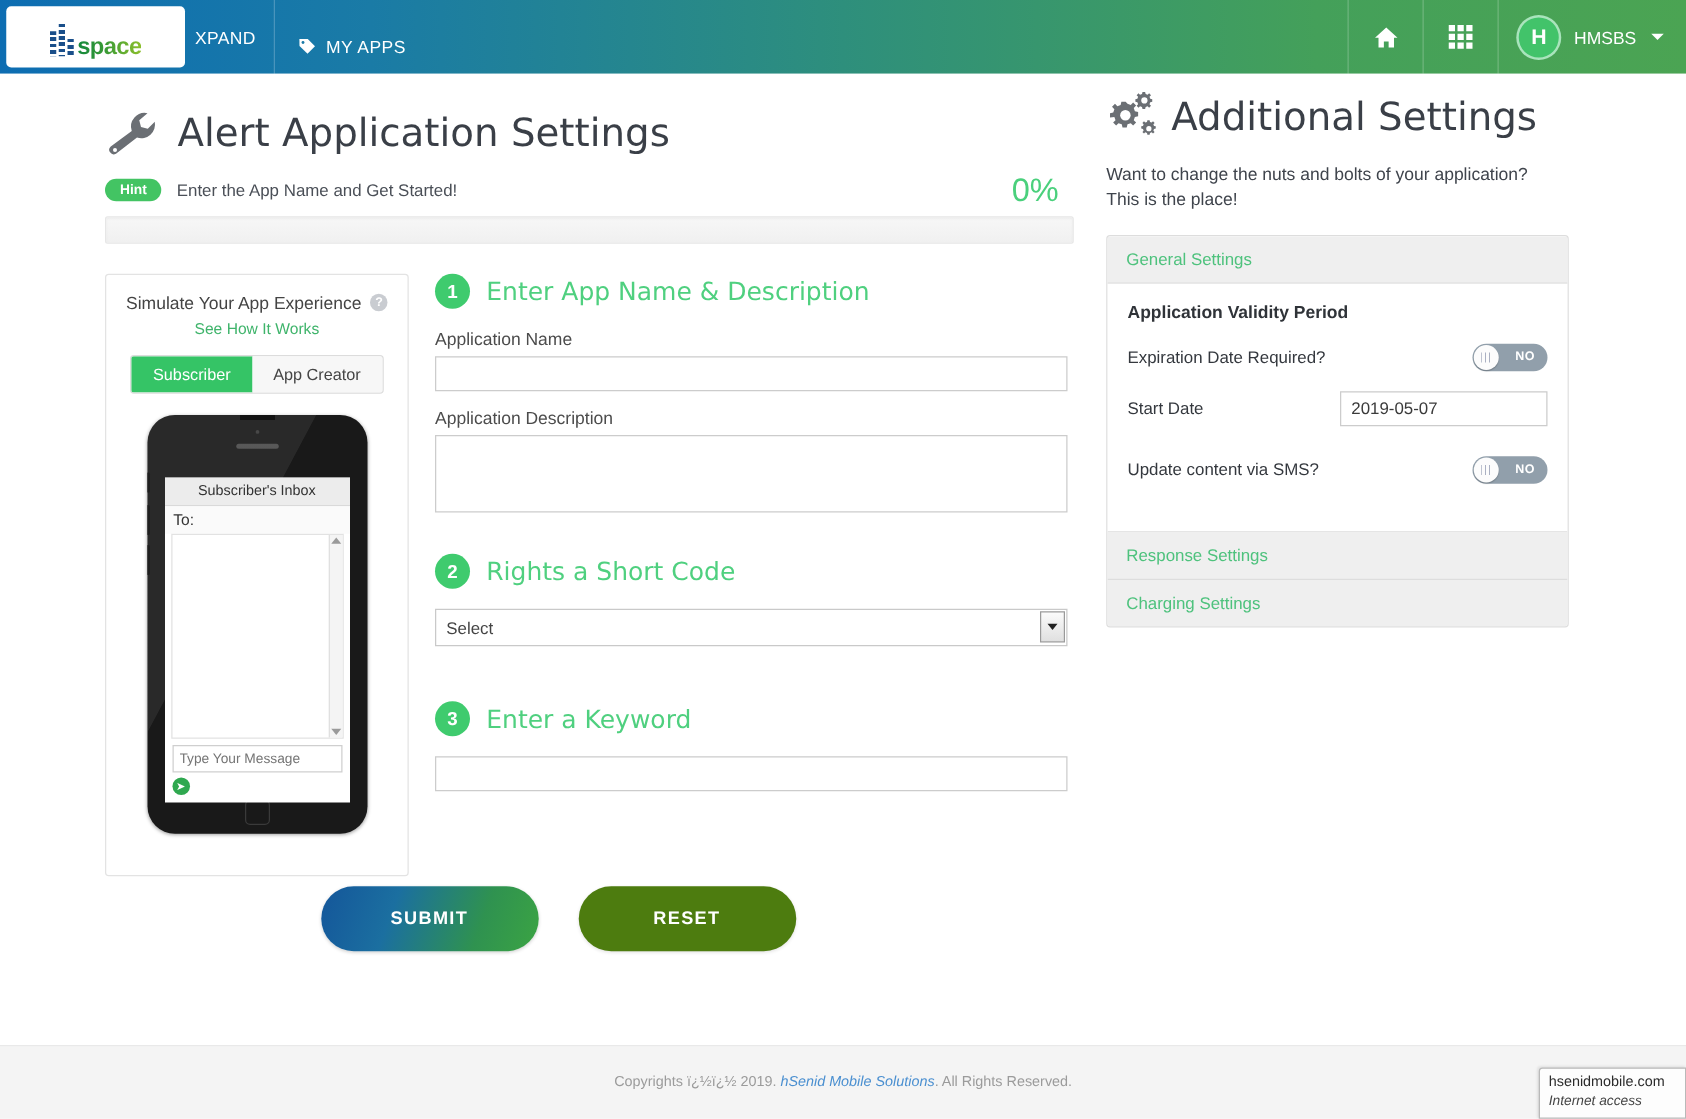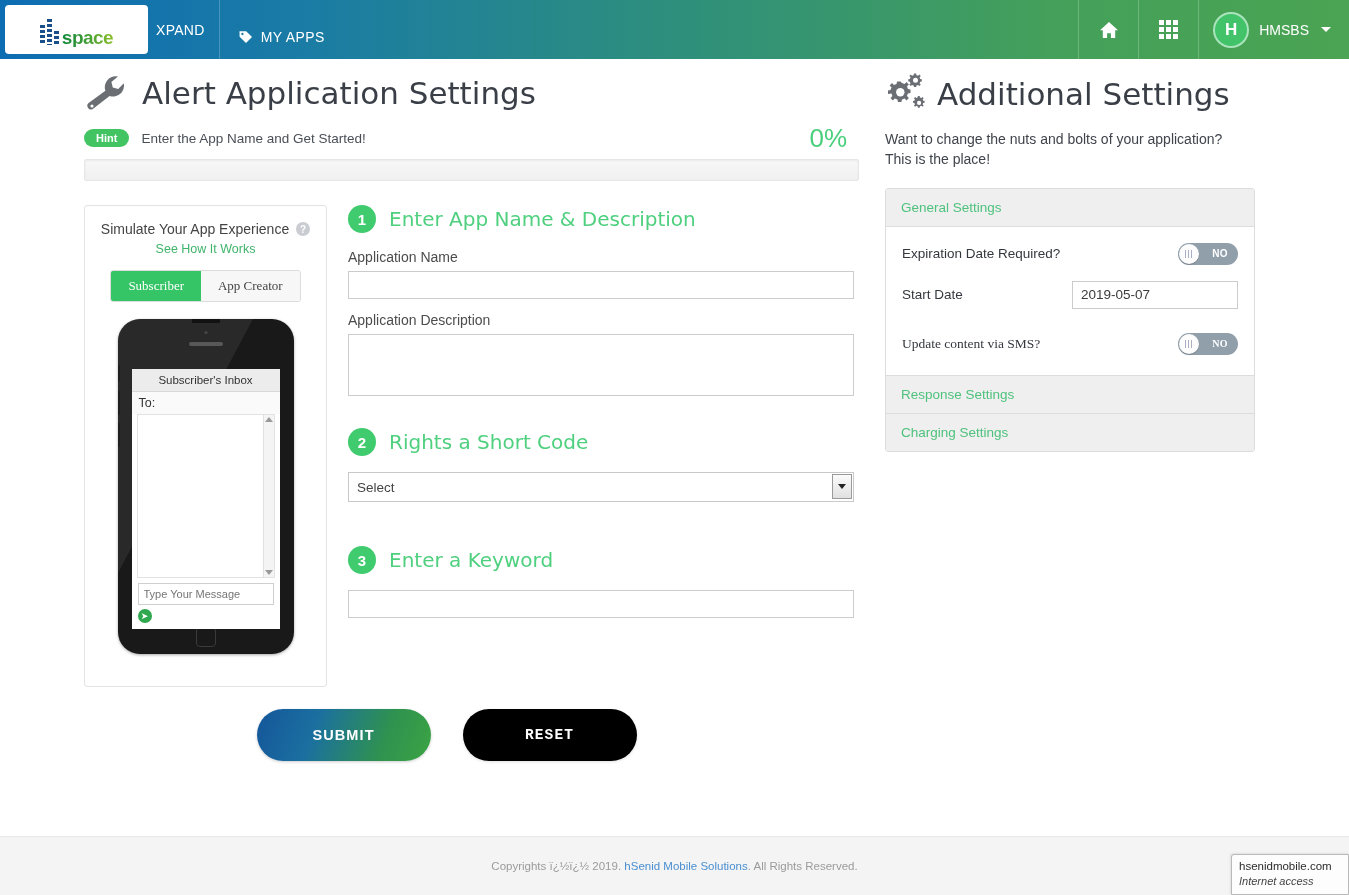--- a/index.html
+++ b/index.html
@@ -122,21 +122,21 @@
   .page {
     position: relative;
     height: 777px;
     background: #fff;
   }
 
   .left-col {
     position: absolute;
     left: 0; top: 0;
     width: 875px;
-    padding: 14px 16px 0 84px;
+    padding: 28px 16px 0 84px;
   }
   .page-title {
     display: flex;
     align-items: center;
     gap: 14px;
     font-size: 31px;
     color: #3a3f47;
     font-weight: normal;
     font-family: "DejaVu Sans", sans-serif;
     margin: 0;
@@ -219,21 +219,21 @@
     overflow: hidden;
     border: 1px solid #dcdcdc;
   }
   .tg-btn {
     padding: 7px 17px;
     font-size: 13px;
     background: #f7f7f7;
     color: #454545;
     border: none;
     cursor: pointer;
-    font-family: Liberation Serif, serif;
+    font-family: Liberation Sans, sans-serif;
   }
   .tg-btn.active { background: #35c466; color: #fff; }
 
   
   .phone {
     width: 176px;
     height: 335px;
     margin: 17px auto 0;
     background: #191919;
     border-radius: 22px;
@@ -425,23 +425,22 @@
     font-family: inherit;
     height: 52px;
   }
   .btn-submit {
     width: 174px;
     background: linear-gradient(110deg, #14569a 0%, #1b6fa0 33%, #2f9250 72%, #3ba443 100%);
     box-shadow: 0 1px 3px rgba(0,0,0,.2);
   }
   .btn-reset {
     width: 174px;
-    background: #000000;
+    background: #4d7c0f;
     box-shadow: 0 1px 3px rgba(0,0,0,.12);
-    font-family: Liberation Mono, monospace;
   }
 
   
   .right-col {
     position: absolute;
     left: 885px; top: 14px;
     width: 400px;
   }
   .right-title {
     display: flex;
@@ -486,21 +485,21 @@
     color: #2f3338;
     margin-bottom: 16px;
   }
   .acc-row {
     display: flex;
     align-items: center;
     justify-content: space-between;
     margin-bottom: 14px;
     min-height: 26px;
   }
-  .acc-row.spaced { margin-top: 22px; margin-bottom: 2px; font-family: Liberation Serif, serif; }
+  .acc-row.spaced { margin-top: 22px; margin-bottom: 20px; }
   .acc-label { font-size: 13.5px; color: #34383e; }
   .switch {
     width: 60px; height: 22px;
     border-radius: 11px;
     background: #919fab;
     position: relative;
     display: flex;
     align-items: center;
     justify-content: flex-end;
     padding-right: 10px;
@@ -546,21 +545,21 @@
     width: 1349px;
     height: 59px;
     background: #f4f4f4;
     border-top: 1px solid #e9e9e9;
     display: flex;
     align-items: center;
     justify-content: center;
     font-size: 11.5px;
     color: #9b9b9b;
   }
-  .footer a { color: #4a8fd0; text-decoration: none; }
+  .footer a { color: #4a8fd0; text-decoration: none; font-style: italic; }
   .tooltip-box {
     position: absolute;
     right: 0; bottom: 0;
     width: 118px;
     background: #fdfdfd;
     border: 1px solid #b9b9b9;
     border-radius: 3px 0 0 0;
     padding: 4px 7px 5px;
     font-size: 11.5px;
     color: #2b2b2b;
@@ -742,20 +741,21 @@
       <span>Additional Settings</span>
     </h2>
 
     <div class="right-desc">Want to change the nuts and bolts of your application? This is the place!</div>
 
     <div class="accordion">
 
       <div class="acc-head">General Settings</div>
 
       <div class="acc-body">
+        <div class="acc-sub">Application Validity Period</div>
 
         <div class="acc-row">
           <span class="acc-label">Expiration Date Required?</span>
           <span class="switch">
             <span>NO</span>
           </span>
         </div>
 
         <div class="acc-row">
           <span class="acc-label">Start Date</span>

